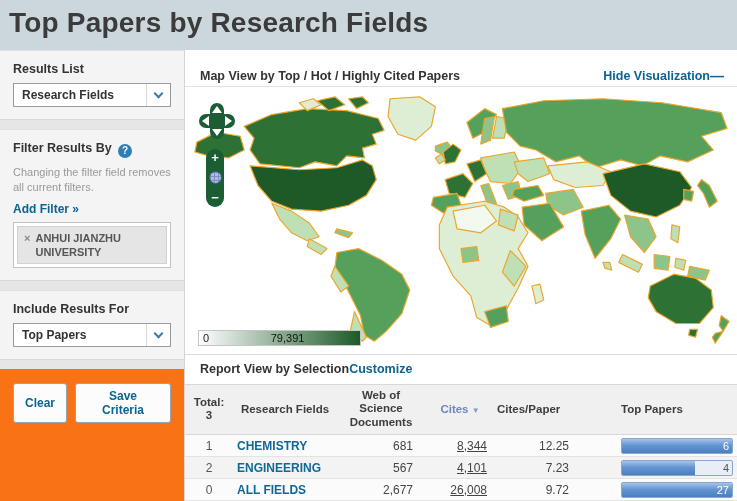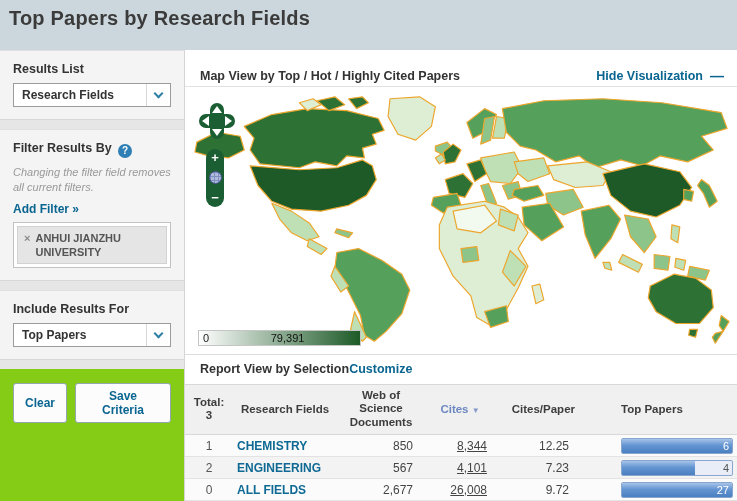--- a/index.html
+++ b/index.html
@@ -1,47 +1,47 @@
 <!DOCTYPE html>
 <html><head>
 <meta charset="utf-8">
 <style>
   * { margin:0; padding:0; box-sizing:border-box; }
   html,body { width:737px; height:501px; overflow:hidden;
     font-family:"Liberation Sans","DejaVu Sans",sans-serif; background:#fff; }
 
   
   .page-header { height:50px; background:#ccd7dd; padding:7px 10px 0 9px; }
-  .page-header h1 { font-size:20px; font-weight:bold; color:#3b3b3b; letter-spacing:.2px; }
+  .page-header h1 { font-size:28px; font-weight:bold; color:#3b3b3b; letter-spacing:.2px; }
 
   .content { display:flex; height:451px; }
 
   
-  .sidebar { width:185px; background:#84cc16; border-right:1px solid #d5d5d5; font-size:12px; color:#333; }
+  .sidebar { width:185px; background:#f97316; border-right:1px solid #d5d5d5; font-size:12px; color:#333; }
   .side-sec { background:#f4f4f4; padding:11px 13px 12px 13px; border-top:1px solid #e0e0e0; border-bottom:1px solid #d8d8d8; }
   .side-gap { height:9px; background:#e6e6e6; }
   .side-label { font-weight:bold; font-size:12.5px; color:#333; margin-bottom:7px; }
   .dropdown { position:relative; height:24px; background:#fff; border:1px solid #9c9c9c; display:flex; align-items:center; cursor:pointer; }
   .dropdown .dd-text { font-weight:bold; font-size:12px; color:#333; padding-left:8px; flex:1; }
   .dd-btn { width:24px; height:100%; border-left:1px solid #d8d8d8; display:flex; align-items:center; justify-content:center; }
   .chev { width:7px; height:7px; border-right:2.5px solid #2e7fa8; border-bottom:2.5px solid #2e7fa8; transform:rotate(45deg); margin-top:-4px; }
-  .note { font-style:italic; color:#999; font-size:11px; line-height:1.35; margin-bottom:7px; }
+  .note { color:#999; font-size:11px; line-height:1.35; margin-bottom:7px; }
   .add-filter { color:#0a6591; font-weight:bold; font-size:12px; text-decoration:none; display:inline-block; margin-bottom:6px; cursor:pointer; }
   .chip-box { background:#fff; border:1px solid #c2c2c2; padding:3px; }
   .chip { background:#e5e5e5; border:1px solid #d2d2d2; padding:4px 6px 4px 6px; display:flex; gap:5px; cursor:pointer; }
   .chip .x { color:#8a8a8a; font-weight:bold; font-size:11px; line-height:1.3; }
   .chip .chip-text { font-weight:bold; font-size:11px; color:#555; line-height:1.3; width:118px; }
   .btn-row { padding:14px 13px; display:flex; gap:8px; }
   .btn { background:#fcfcfc; border:1px solid #93a5b1; border-radius:3px; padding:5px 11px; color:#0a6591; font-weight:bold; font-size:12px; cursor:pointer; }
 
   
   .main { flex:1; display:flex; flex-direction:column; background:#fff; }
   .panel-head { height:38px; display:flex; align-items:center; justify-content:space-between; padding:16px 13px 0 15px; border-bottom:1px solid #e2e2e2; }
   .panel-title { font-weight:bold; font-size:12.5px; color:#333; }
-  .hide-link { color:#0a6591; font-weight:bold; font-size:12.5px; display:flex; align-items:center; gap:7px; cursor:pointer; text-decoration:none; }
+  .hide-link { color:#0a6591; font-weight:bold; font-size:12.5px; display:flex; align-items:center; cursor:pointer; text-decoration:none; }
   .hide-link .dash { font-weight:bold; font-size:14px; }
 
   .map-area { position:relative; height:284px; border-bottom:1px solid #ddd; overflow:hidden; }
   .map-svg { position:absolute; left:4px; top:4px; }
 
   
   .pan-ctl { position:absolute; left:14px; top:16px; width:36px; height:36px; }
   .pan-ctl .bar-v { position:absolute; left:11px; top:0; width:14px; height:36px; background:#1b5e33; border-radius:7px; }
   .pan-ctl .bar-h { position:absolute; left:0; top:11px; width:36px; height:14px; background:#1b5e33; border-radius:7px; }
   .tri { position:absolute; width:0; height:0; }
@@ -69,21 +69,21 @@
   table.report col.c-rank{width:48px} table.report col.c-field{width:104px}
   table.report col.c-docs{width:88px} table.report col.c-cites{width:70px}
   table.report col.c-cpp{width:82px}  table.report col.c-top{width:160px}
   thead th { background:#f0f0f0; border-top:1px solid #d8d8d8; border-bottom:1px solid #d8d8d8;
     font-size:11.5px; color:#3d3d3d; font-weight:bold; padding:4px 2px; height:31px; vertical-align:middle; }
   th.h-total { text-align:center; line-height:1.2; }
   th.h-field { text-align:center; }
   th.h-docs  { text-align:center; line-height:1.2; }
   th.h-cites { color:#6d87c1; cursor:pointer; text-align:center; }
   th.h-cites .arrow { font-size:8px; color:#8698c9; }
-  th.h-cpp { text-align:right; }
+  th.h-cpp { text-align:left; }
   th.h-top { text-align:left; padding-left:44px; }
   tbody td { height:22px; border-bottom:1px solid #e3e3e3; padding:2px 4px; color:#444; }
   tbody tr:nth-child(odd) td { background:#fbfbfb; }
   tbody tr:nth-child(even) td { background:#f3f3f3; }
   td.rank { text-align:center; color:#555; }
   td.field a { color:#0e6a94; font-weight:bold; text-decoration:none; cursor:pointer; }
   td.num { text-align:right; padding-right:12px; }
   td.cites { padding-right:8px;text-decoration:underline; }
   td.cpp { padding-right:8px;margin-top:48px; }
   td.top { padding-left:44px; }
@@ -269,21 +269,21 @@
             <span>Cites</span> <span class="arrow">▼</span>
           </th>
           <th class="h-cpp">Cites/Paper</th>
           <th class="h-top">Top Papers</th>
         </tr>
       </thead>
       <tbody>
         <tr>
           <td class="rank">1</td>
           <td class="field"><a>CHEMISTRY</a></td>
-          <td class="num">850</td>
+          <td class="num">681</td>
           <td class="num cites">8,344</td>
           <td class="num cpp">12.25</td>
           <td class="top">
             <div class="bar-track">
               <div class="bar-fill" style="width: 100%;"></div>
               <span class="bar-val on-blue">6</span>
             </div>
           </td>
         </tr>
         <tr>

